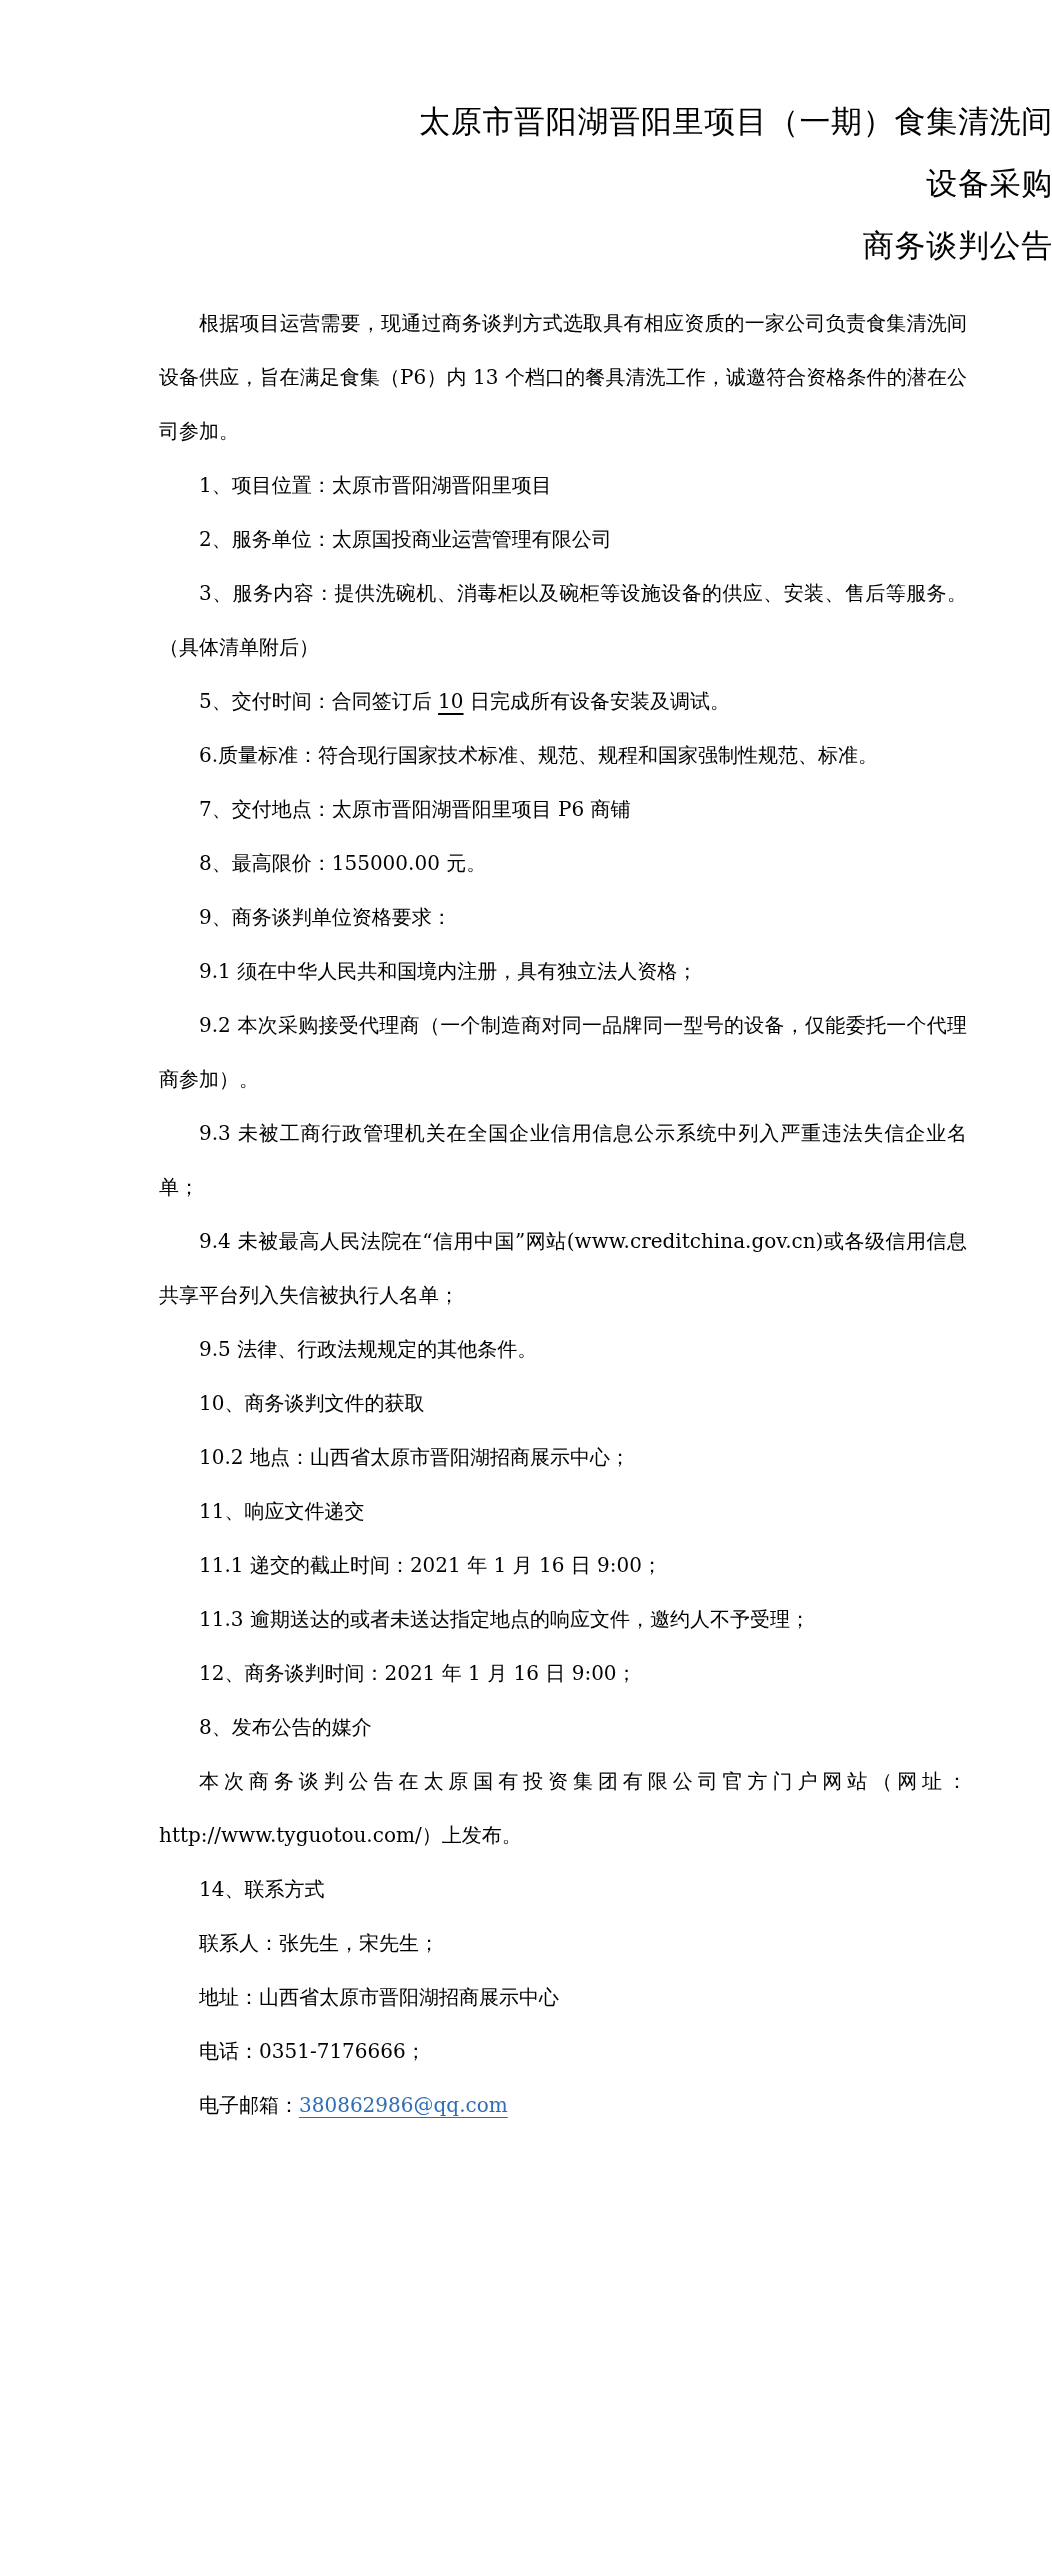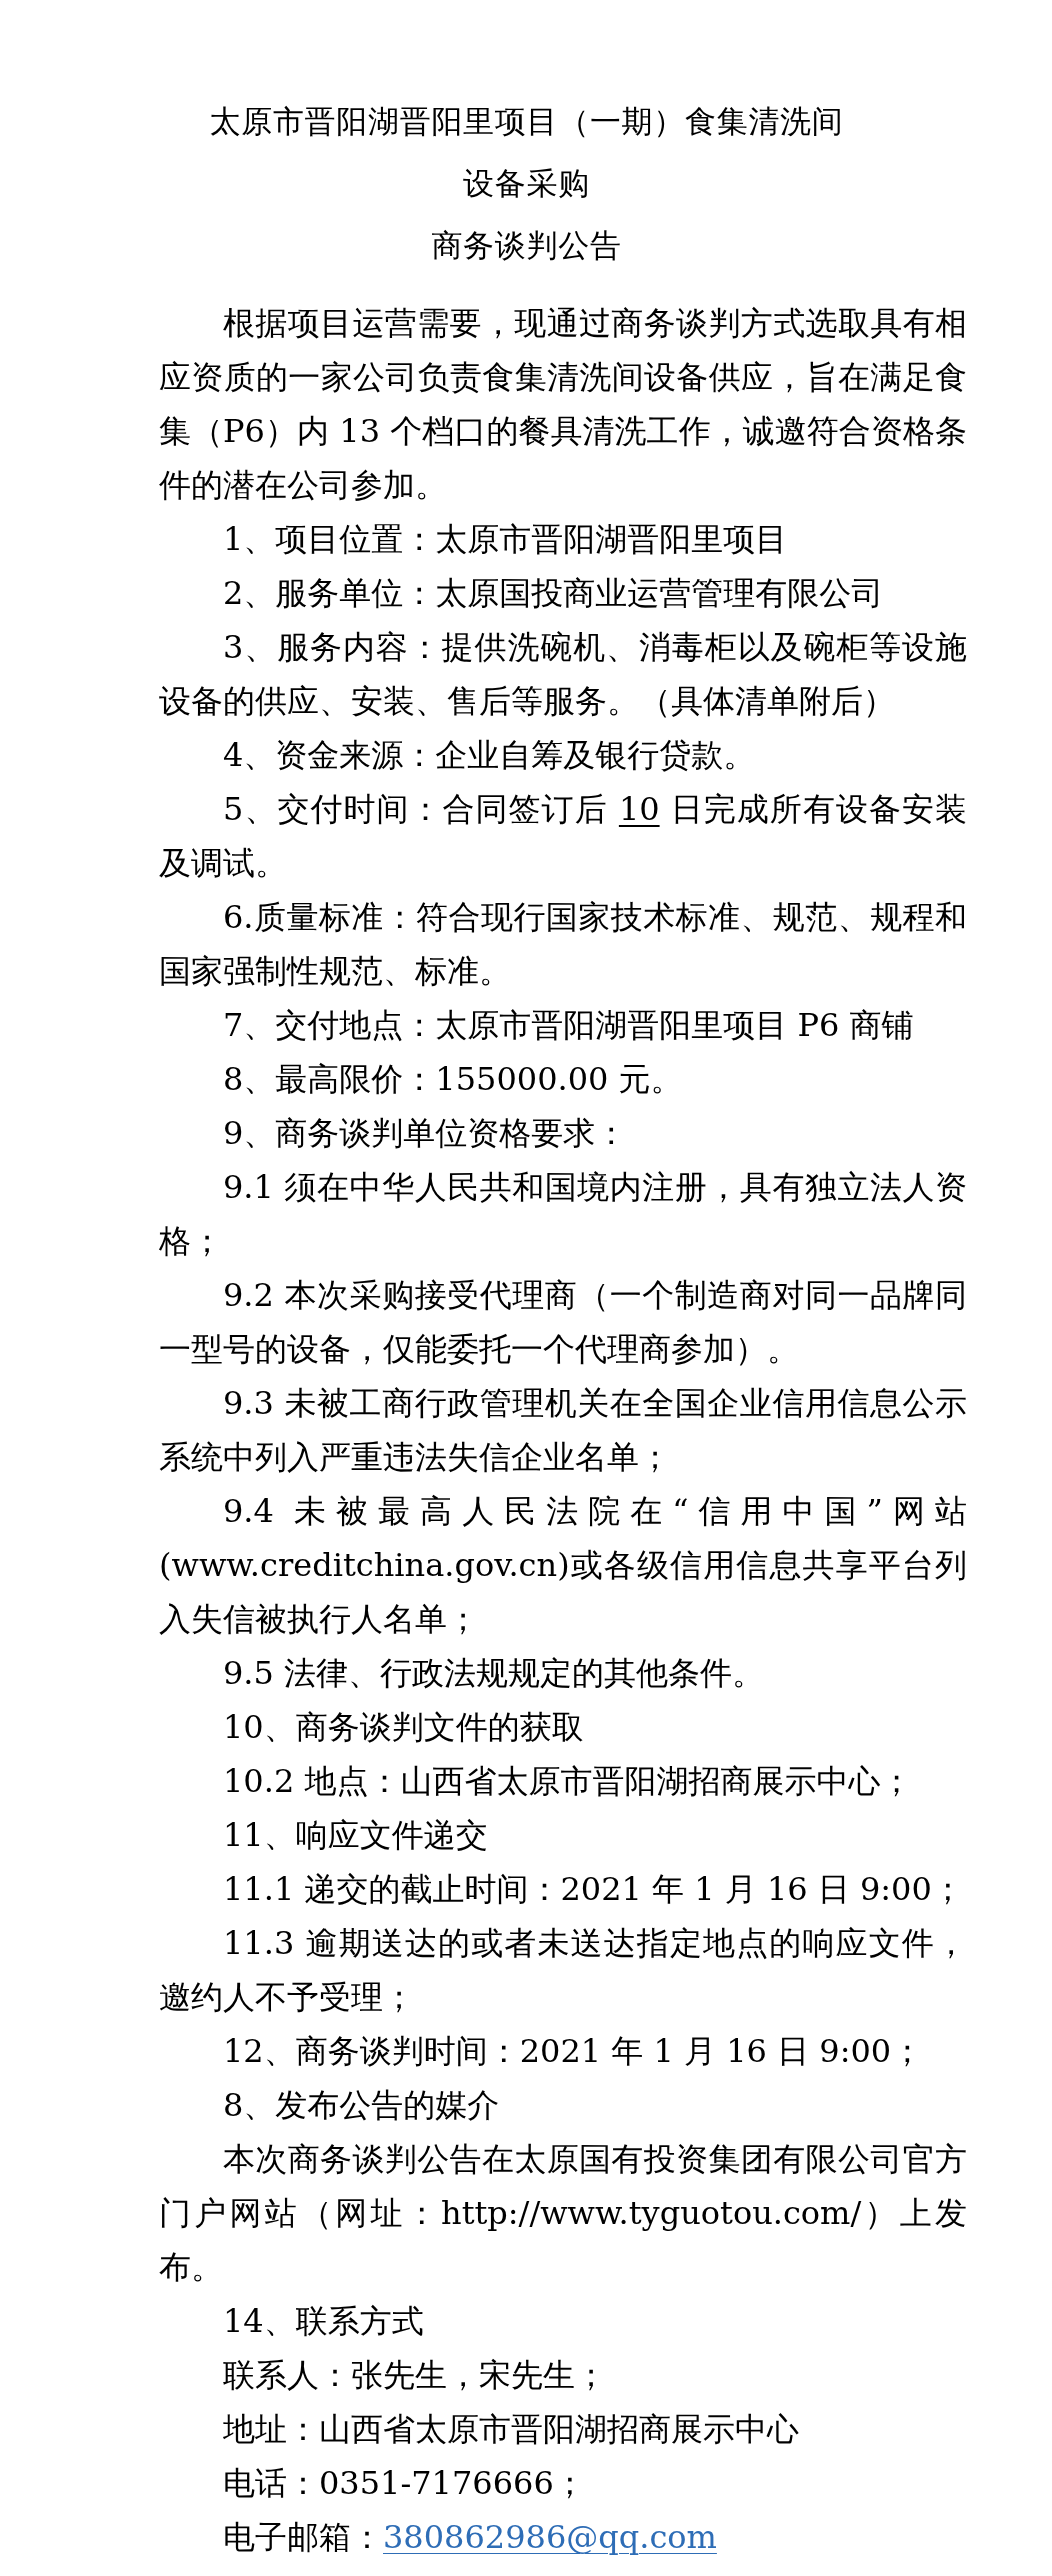--- a/index.html
+++ b/index.html
@@ -11,31 +11,31 @@
     background: #ffffff;
     color: #000000;
     font-family: "DejaVu Serif", "Liberation Serif", serif;
     box-sizing: border-box;
     padding: 90px 86px 0 159px;
     overflow: hidden;
   }
   .title-block {
     margin-left: -159px;
     margin-right: -86px;
-    text-align: center;
+    text-align: right;
   }
   .title-line {
     font-size: 31px;
     line-height: 62px;
     font-weight: 500;
     letter-spacing: 0.7px;
   }
   .doc-body {
     margin-top: 20px;
-    font-size: 32px;
+    font-size: 20px;
     line-height: 54px;
     text-align: justify;
   }
   .doc-body p {
     margin: 0;
     padding: 0;
     text-indent: 2em;
   }
   .u-days {
     text-decoration: underline;
@@ -59,21 +59,20 @@
     <div class="title-line">太原市晋阳湖晋阳里项目（一期）食集清洗间</div>
     <div class="title-line">设备采购</div>
     <div class="title-line">商务谈判公告</div>
   </div>
 
   <div class="doc-body">
     <p>根据项目运营需要，现通过商务谈判方式选取具有相应资质的一家公司负责食集清洗间设备供应，旨在满足食集（P6）内 13 个档口的餐具清洗工作，诚邀符合资格条件的潜在公司参加。</p>
     <p>1、项目位置：太原市晋阳湖晋阳里项目</p>
     <p>2、服务单位：太原国投商业运营管理有限公司</p>
     <p>3、服务内容：提供洗碗机、消毒柜以及碗柜等设施设备的供应、安装、售后等服务。（具体清单附后）</p>
-    <p>4、资金来源：企业自筹及银行贷款。</p>
     <p><span>5、交付时间：合同签订后 </span><span class="u-days">10</span><span> 日完成所有设备安装及调试。</span></p>
     <p>6.质量标准：符合现行国家技术标准、规范、规程和国家强制性规范、标准。</p>
     <p>7、交付地点：太原市晋阳湖晋阳里项目 P6 商铺</p>
     <p>8、最高限价：155000.00 元。</p>
     <p>9、商务谈判单位资格要求：</p>
     <p>9.1 须在中华人民共和国境内注册，具有独立法人资格；</p>
     <p>9.2 本次采购接受代理商（一个制造商对同一品牌同一型号的设备，仅能委托一个代理商参加）。</p>
     <p>9.3 未被工商行政管理机关在全国企业信用信息公示系统中列入严重违法失信企业名单；</p>
     <p>9.4 未被最高人民法院在“信用中国”网站(www.creditchina.gov.cn)或各级信用信息共享平台列入失信被执行人名单；</p>
     <p>9.5 法律、行政法规规定的其他条件。</p>

